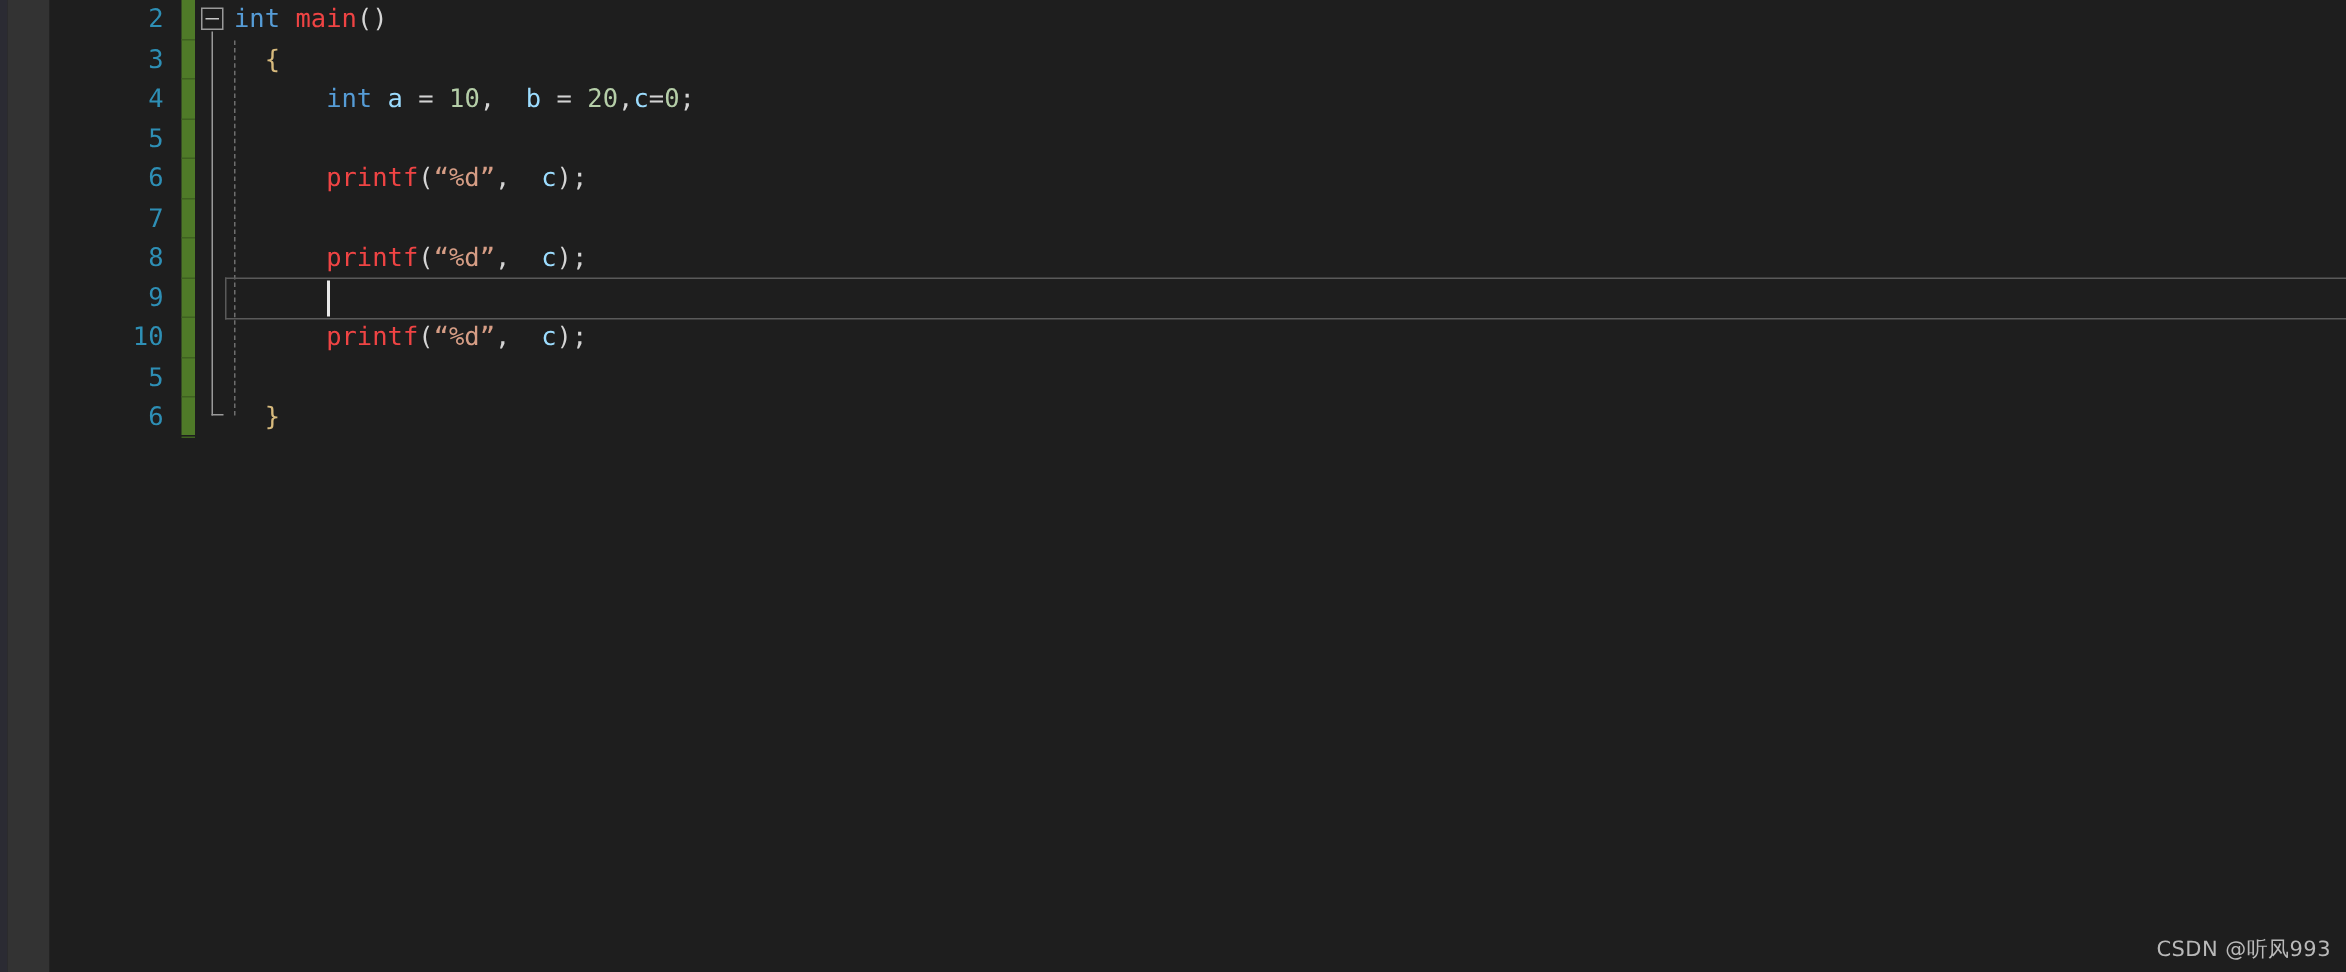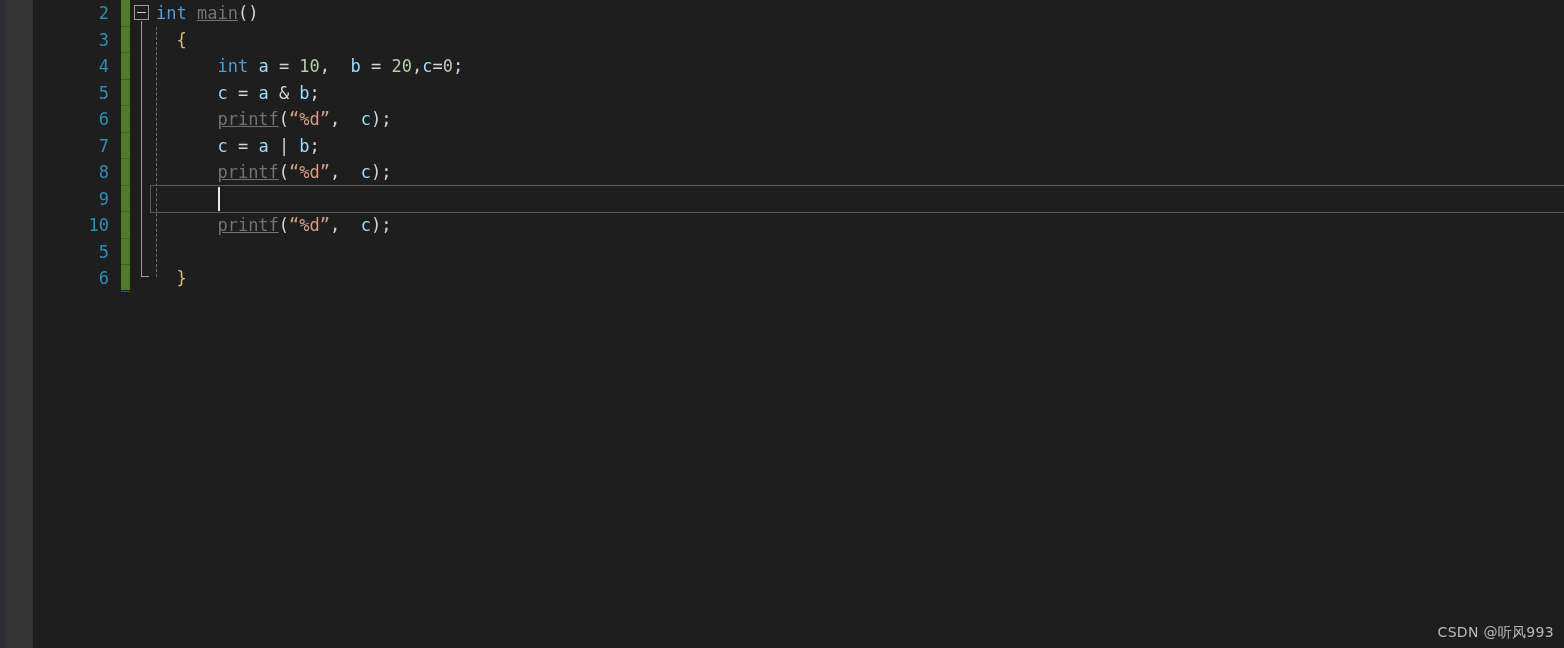--- a/index.html
+++ b/index.html
@@ -159,21 +159,21 @@
     top: 187px;
     width: 2px;
     height: 24px;
     background: #e8e8e8;
   }
 
   
   .tok-keyword  { color: #569cd6; }
   .tok-var      { color: #9cdcfe; }
   .tok-num      { color: #b5cea8; }
-  .tok-func     { color: #737373; text-decoration: underline; }
+  .tok-func     { color: #ef4444; }
   .tok-string   { color: #d69d85; }
   .tok-punct    { color: #d4d4d4; }
   .tok-brace    { color: #d7ba7d; }
   .tok-op       { color: #d4d4d4; }
   .tok-plain    { color: #d4d4d4; }
 
   
   .watermark {
     position: absolute;
     right: 10px;
@@ -225,23 +225,21 @@
     <div class="fold-box" title="expanded"></div>
     <div class="fold-line"></div>
     <div class="fold-line-foot"></div>
   </div>
 
   <div class="code-surface">
     <div class="indent-guide"></div>
   <div class="code-line" style="top: 0px;"><span class="tok-keyword">int</span><span class="tok-plain"> </span><span class="tok-func">main</span><span class="tok-punct">()</span></div>
       <div class="code-line" style="top: 26.5px;"><span class="tok-plain">  </span><span class="tok-brace">{</span></div>
       <div class="code-line" style="top: 53px;"><span class="tok-plain">      </span><span class="tok-keyword">int</span><span class="tok-plain"> </span><span class="tok-var">a</span><span class="tok-op"> = </span><span class="tok-num">10</span><span class="tok-punct">,  </span><span class="tok-var">b</span><span class="tok-op"> = </span><span class="tok-num">20</span><span class="tok-punct">,</span><span class="tok-var">c</span><span class="tok-op">=</span><span class="tok-num">0</span><span class="tok-punct">;</span></div>
-      <div class="code-line" style="top: 79.5px;"><span class="tok-plain">      </span><span class="tok-var">c</span><span class="tok-op"> = </span><span class="tok-var">a</span><span class="tok-op"> &amp; </span><span class="tok-var">b</span><span class="tok-punct">;</span></div>
       <div class="code-line" style="top: 106px;"><span class="tok-plain">      </span><span class="tok-func">printf</span><span class="tok-punct">(</span><span class="tok-string">“%d”</span><span class="tok-punct">,  </span><span class="tok-var">c</span><span class="tok-punct">)</span><span class="tok-punct">;</span></div>
-      <div class="code-line" style="top: 132.5px;"><span class="tok-plain">      </span><span class="tok-var">c</span><span class="tok-op"> = </span><span class="tok-var">a</span><span class="tok-op"> | </span><span class="tok-var">b</span><span class="tok-punct">;</span></div>
       <div class="code-line" style="top: 159px;"><span class="tok-plain">      </span><span class="tok-func">printf</span><span class="tok-punct">(</span><span class="tok-string">“%d”</span><span class="tok-punct">,  </span><span class="tok-var">c</span><span class="tok-punct">)</span><span class="tok-punct">;</span></div>
       <div class="code-line" style="top: 212px;"><span class="tok-plain">      </span><span class="tok-func">printf</span><span class="tok-punct">(</span><span class="tok-string">“%d”</span><span class="tok-punct">,  </span><span class="tok-var">c</span><span class="tok-punct">)</span><span class="tok-punct">;</span></div>
       <div class="code-line" style="top: 238.5px;"></div>
       <div class="code-line" style="top: 265px;"><span class="tok-plain">  </span><span class="tok-brace">}</span></div>
     </div>
 
   <div class="current-line"></div>
   <div class="caret"></div>
 
   <div class="watermark">CSDN @听风993</div>

